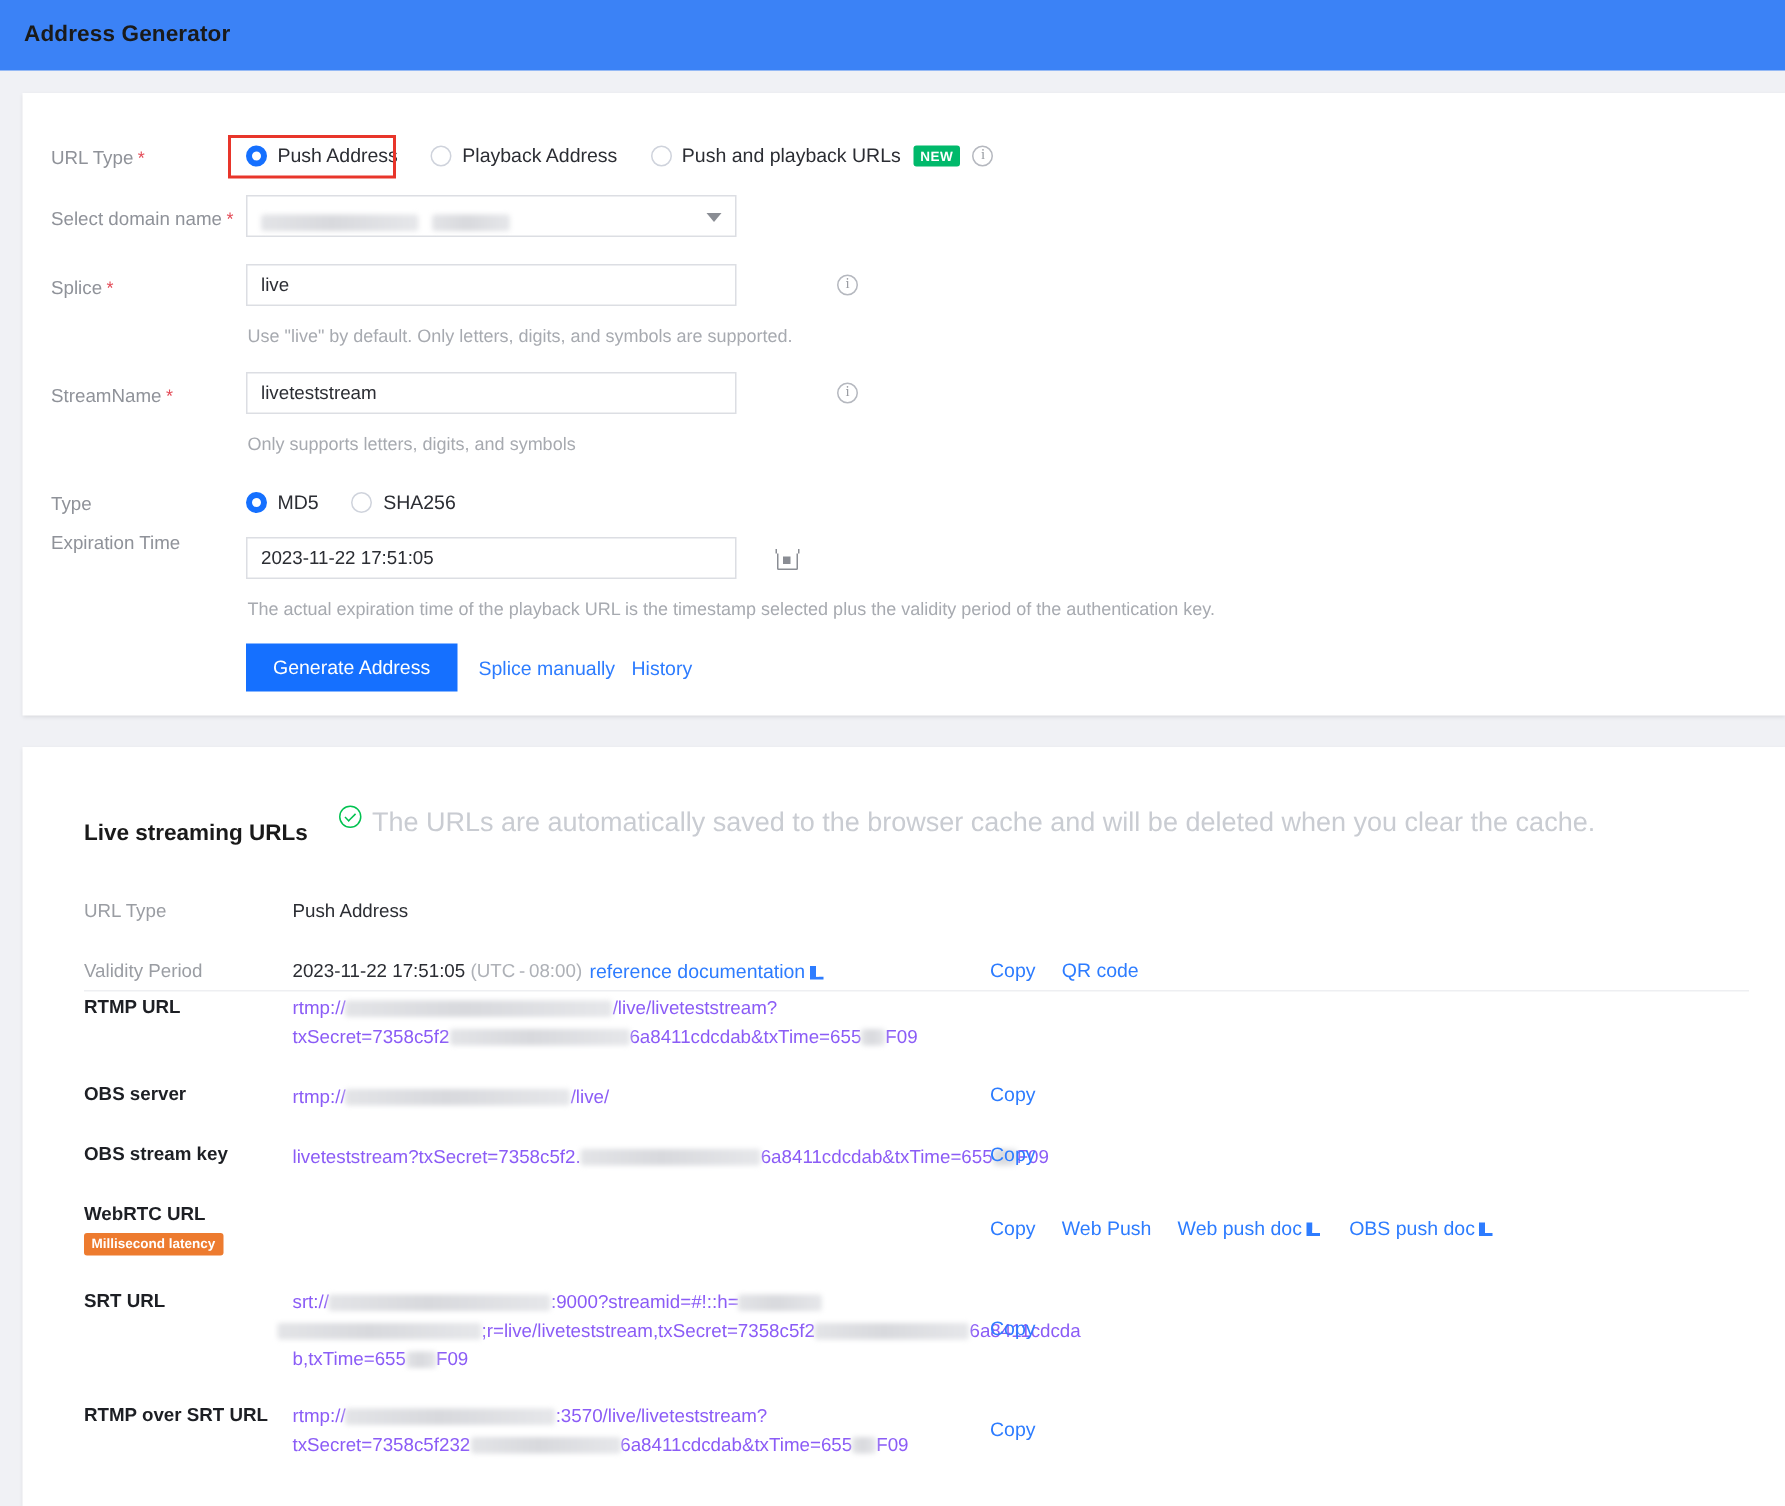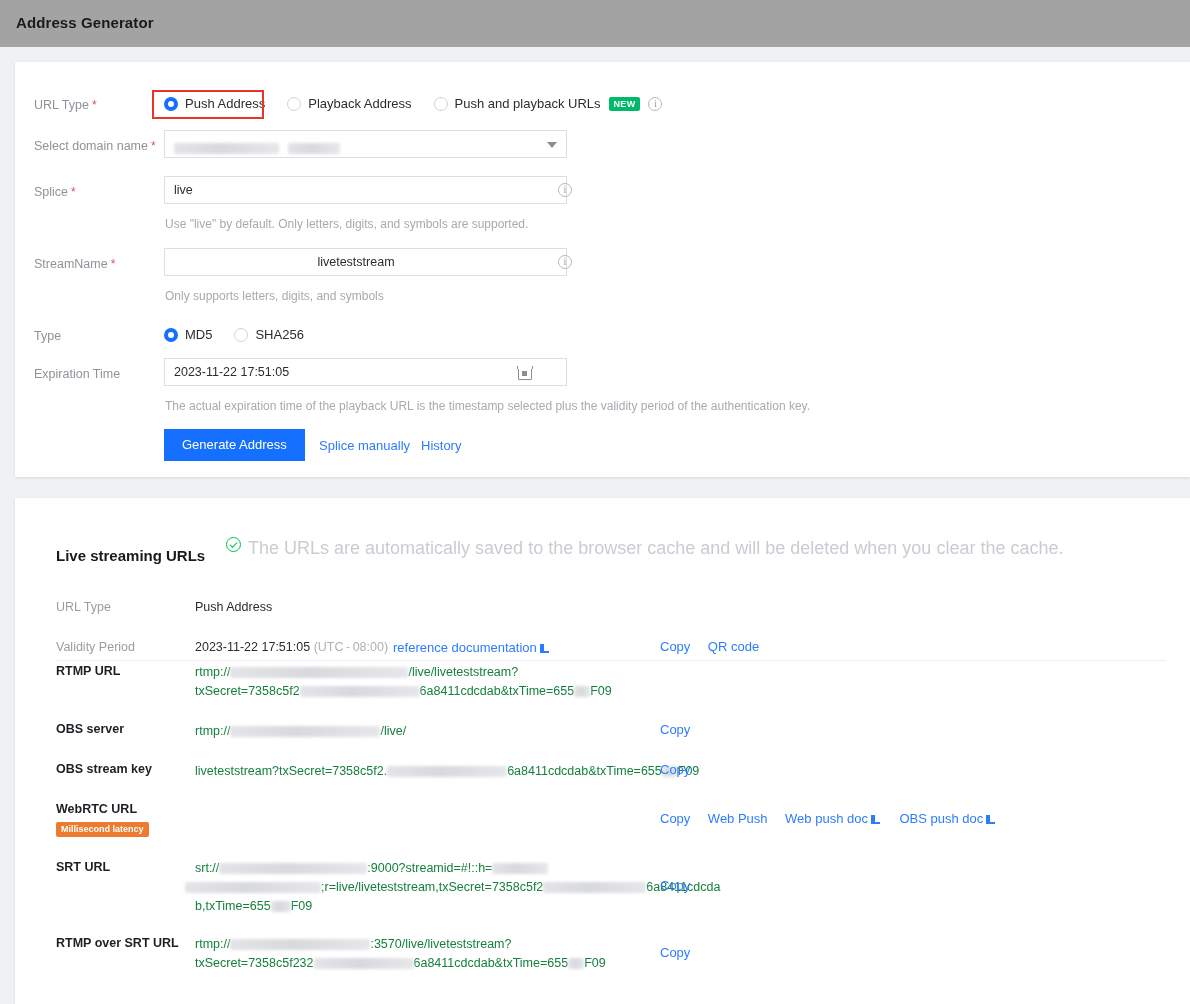--- a/index.html
+++ b/index.html
@@ -8,21 +8,21 @@
     width: 1190px; height: 1004px;
     background: #f0f1f5;
     font-family: "Liberation Sans", sans-serif;
     -webkit-font-smoothing: antialiased;
   }
   .page { position: relative; width: 1190px; height: 1004px; overflow: hidden; }
 
   
   .titlebar {
     position: absolute; left: 0; top: 0; width: 1190px; height: 47px;
-    background: #a3a3a3;
+    background: #3b82f6;
   }
   .titlebar .title {
     position: absolute; left: 16px; top: 14px;
     font-size: 15px; font-weight: bold; color: #1a1a1a; letter-spacing: .1px;
   }
 
   
   .card {
     position: absolute; background: #ffffff;
     box-shadow: 0 1px 3px rgba(0,0,0,.10);
@@ -59,21 +59,21 @@
     display: inline-block; width: 14px; height: 14px; border-radius: 50%;
     border: 1px solid #b5b8bf; color: #9a9da3; font-size: 10px;
     text-align: center; line-height: 12px; font-style: normal; margin-left: 8px;
     font-family: "Liberation Serif", serif;
   }
 
   
   .inp {
     position: absolute; left: 164px; height: 28px; border: 1px solid #dcdee3;
     background: #fff; font-size: 12.5px; color: #2b2d33;
-    padding: 0 28px 0 9px; line-height: 26px; width: 403px;
+    padding: 0 28px 0 9px; line-height: 26px; width: 327px;
   }
   .caret {
     position: absolute; right: 9px; top: 11px;
     width: 0; height: 0; border-left: 5px solid transparent;
     border-right: 5px solid transparent; border-top: 6px solid #8a8d94;
   }
   .blur-bar {
     display: inline-block; height: 11px; border-radius: 2px;
     background: linear-gradient(90deg,#e3e4e7 0%, #d8d9dd 45%, #e6e7ea 100%);
     filter: blur(1.6px); vertical-align: middle;
@@ -132,21 +132,21 @@
 
   .row-label {
     position: absolute; left: 56px; font-size: 12.5px; font-weight: bold; color: #1d1f24;
   }
   .badge-ms {
     position: absolute; left: 56px; background: #ed7b2f; color: #fff;
     font-size: 9px; font-weight: bold; padding: 2px 5px; border-radius: 2px;
     line-height: 11px;
   }
   .row-value {
-    position: absolute; left: 195px; font-size: 12.5px; color: #15803d;
+    position: absolute; left: 195px; font-size: 12.5px; color: #8b5cf6;
     line-height: 19px; white-space: nowrap;
   }
   .row-actions { position: absolute; font-size: 12.5px; white-space: nowrap; }
   .row-actions .linkbtn { margin-right: 14px; }
   .ext-icon {
     display: inline-block; width: 11px; height: 11px; position: relative;
     vertical-align: -1px; margin-left: 3px;
   }
   .ext-icon::before {
     content: ""; position: absolute; left: 0; top: 2px; width: 9px; height: 9px;
@@ -203,41 +203,41 @@
   </div>
   <div class="inp" style="top:176px;">
     <span>live</span>
   </div>
   <i class="info-icon" style="position:absolute;left:550px;top:183px;">i</i>
   <div class="hint" style="top:216px">Use "live" by default. Only letters, digits, and symbols are supported.</div>
 
   <div class="flabel" style="top:256px">
     <span>StreamName</span><span class="req">*</span>
   </div>
-  <div class="inp" style="top:248px;text-align:center;">
+  <div class="inp" style="top:248px;">
     <span>liveteststream</span>
   </div>
   <i class="info-icon" style="position:absolute;left:550px;top:255px;">i</i>
   <div class="hint" style="top:288px">Only supports letters, digits, and symbols</div>
 
   <div class="flabel" style="top:328px">
     <span>Type</span>
   </div>
   <div class="radio-group" style="top:327px">
     <div class="radio-item">
       <span class="radio-dot checked"></span>
       <span class="radio-label">MD5</span>
     </div>
     <div class="radio-item">
       <span class="radio-dot"></span>
       <span class="radio-label">SHA256</span>
     </div>
   </div>
 
-  <div class="flabel" style="top:366px">
+  <div class="flabel" style="top:354px">
     <span>Expiration Time</span>
   </div>
   <div class="inp" style="top:358px;">
     <span>2023-11-22 17:51:05</span>
   </div>
   <span class="cal-icon" style="left:518px;top:366px;"></span>
   <div class="hint" style="top:398px">The actual expiration time of the playback URL is the timestamp selected plus the validity period of the authentication key.</div>
 
   <div class="btn-primary" style="top:429px">Generate Address</div>
   <span class="linkbtn" style="position:absolute;left:319px;top:438px;">Splice manually</span>

